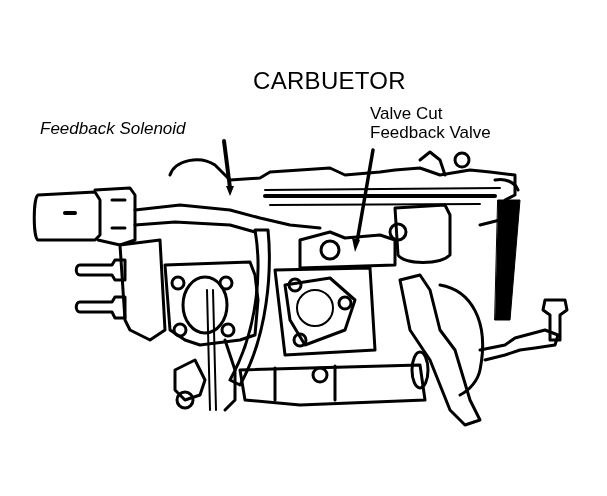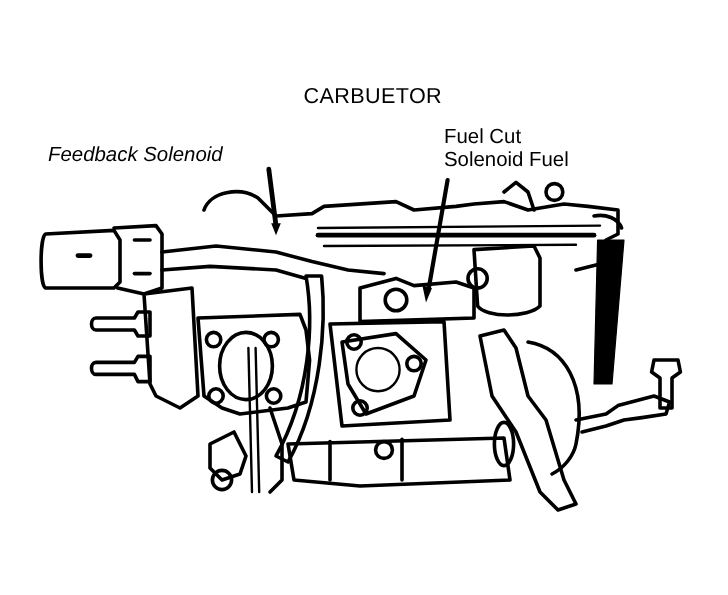--- a/index.html
+++ b/index.html
@@ -1,35 +1,35 @@
 <!DOCTYPE html>
 <html><head>
 <meta charset="utf-8">
 <style>
   html, body { margin:0; padding:0; background:#ffffff; }
   body { width:607px; height:496px; position:relative; overflow:hidden;
          font-family:"Liberation Sans", "DejaVu Sans", sans-serif; color:#000; }
   .label { position:absolute; font-size:17px; line-height:19px; color:#000; white-space:nowrap; }
-  #title { left:253px; top:71px; font-size:18px; letter-spacing:0.3px; }
+  #title { left:253px; top:71px; font-size:24px; letter-spacing:0.3px; }
   #fb-label { left:40px; top:119px;font-style:italic; }
   #fc-label { left:370px; top:104px; }
   svg.drawing { position:absolute; left:0; top:0; }
 </style>
 </head>
 <body>
 
 <div class="label" id="title">CARBUETOR</div>
 
 <div class="label" id="fb-label">
   <div>Feedback Solenoid</div>
 </div>
 
 <div class="label" id="fc-label">
-  <div>Fuel Cut</div>
-  <div>Solenoid Fuel</div>
+  <div>Valve Cut</div>
+  <div>Feedback Valve</div>
 </div>
 
 <svg class="drawing" width="607" height="496" viewBox="0 0 607 496" fill="none" stroke="#000" stroke-width="3" stroke-linejoin="round" stroke-linecap="round">
 
   <g>
     <line x1="224" y1="141" x2="230" y2="188" stroke-width="4"></line>
     <polygon points="226,186 234,186 230,196" fill="#000" stroke="none"></polygon>
   </g>
   <g>
     <line x1="373" y1="150" x2="357" y2="242" stroke-width="3.5"></line>

